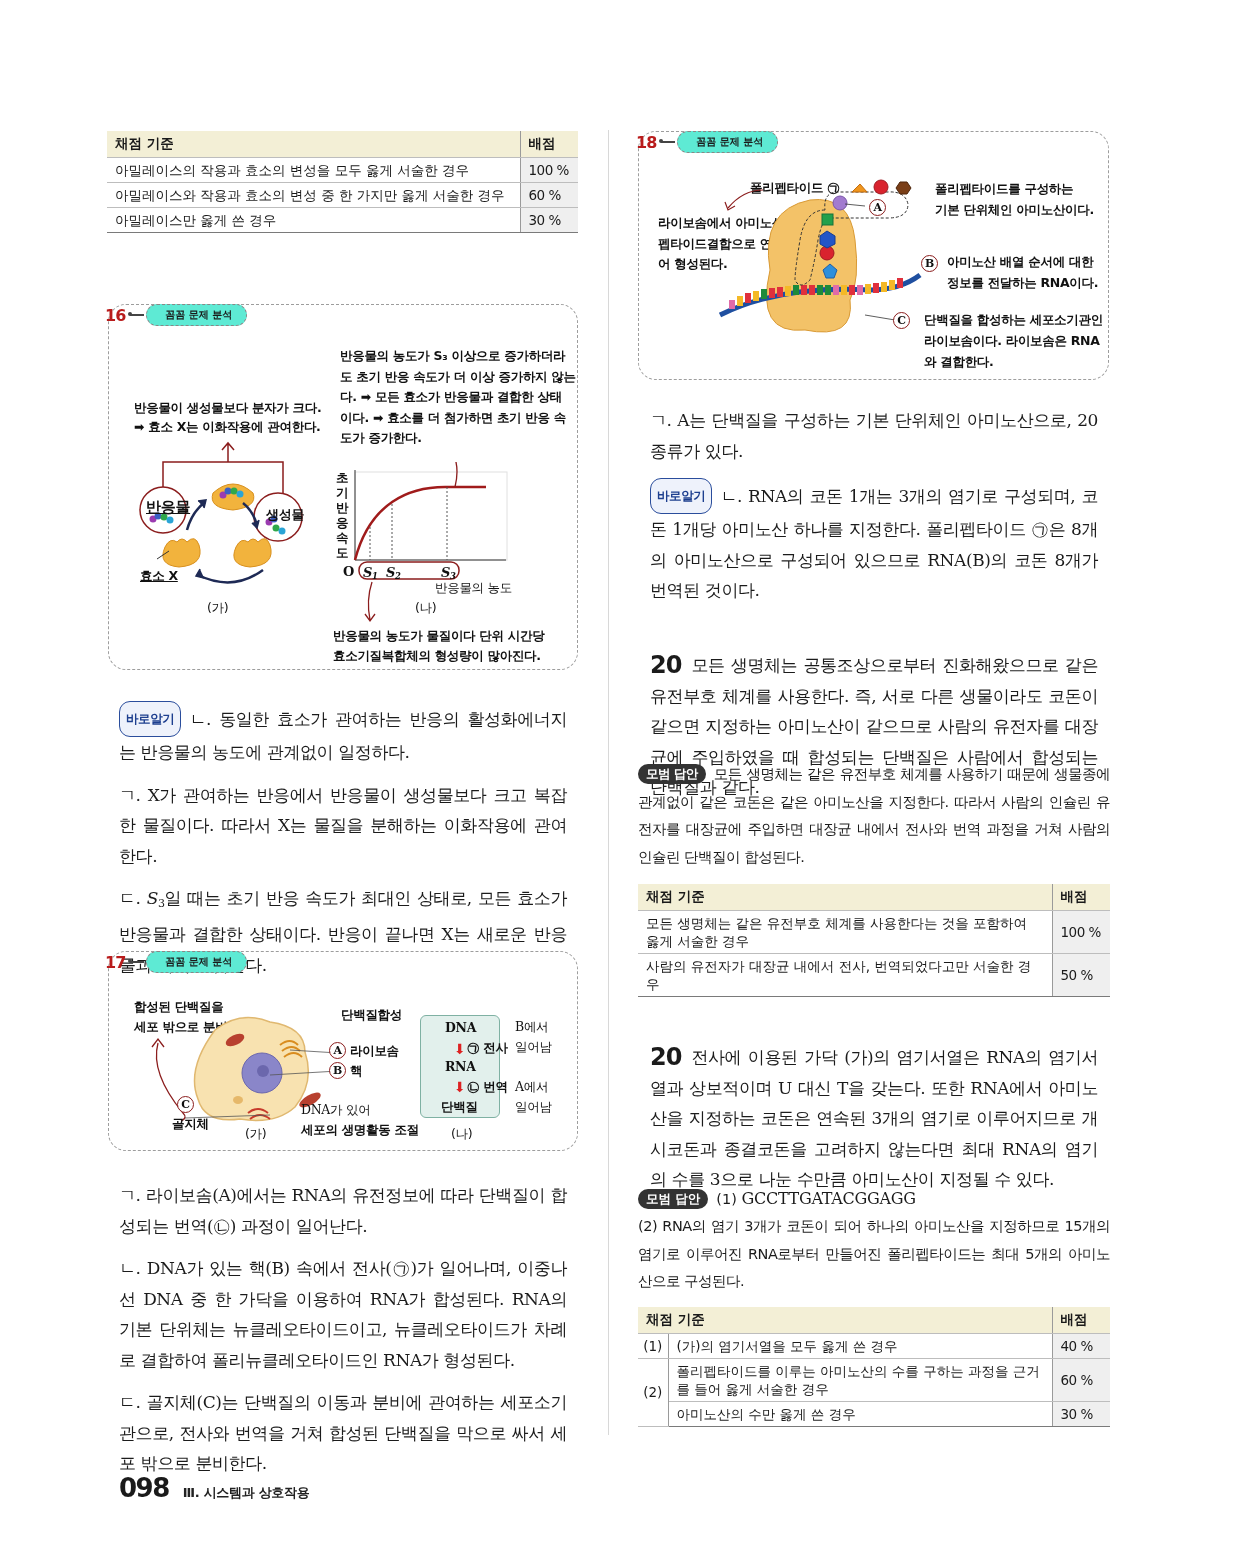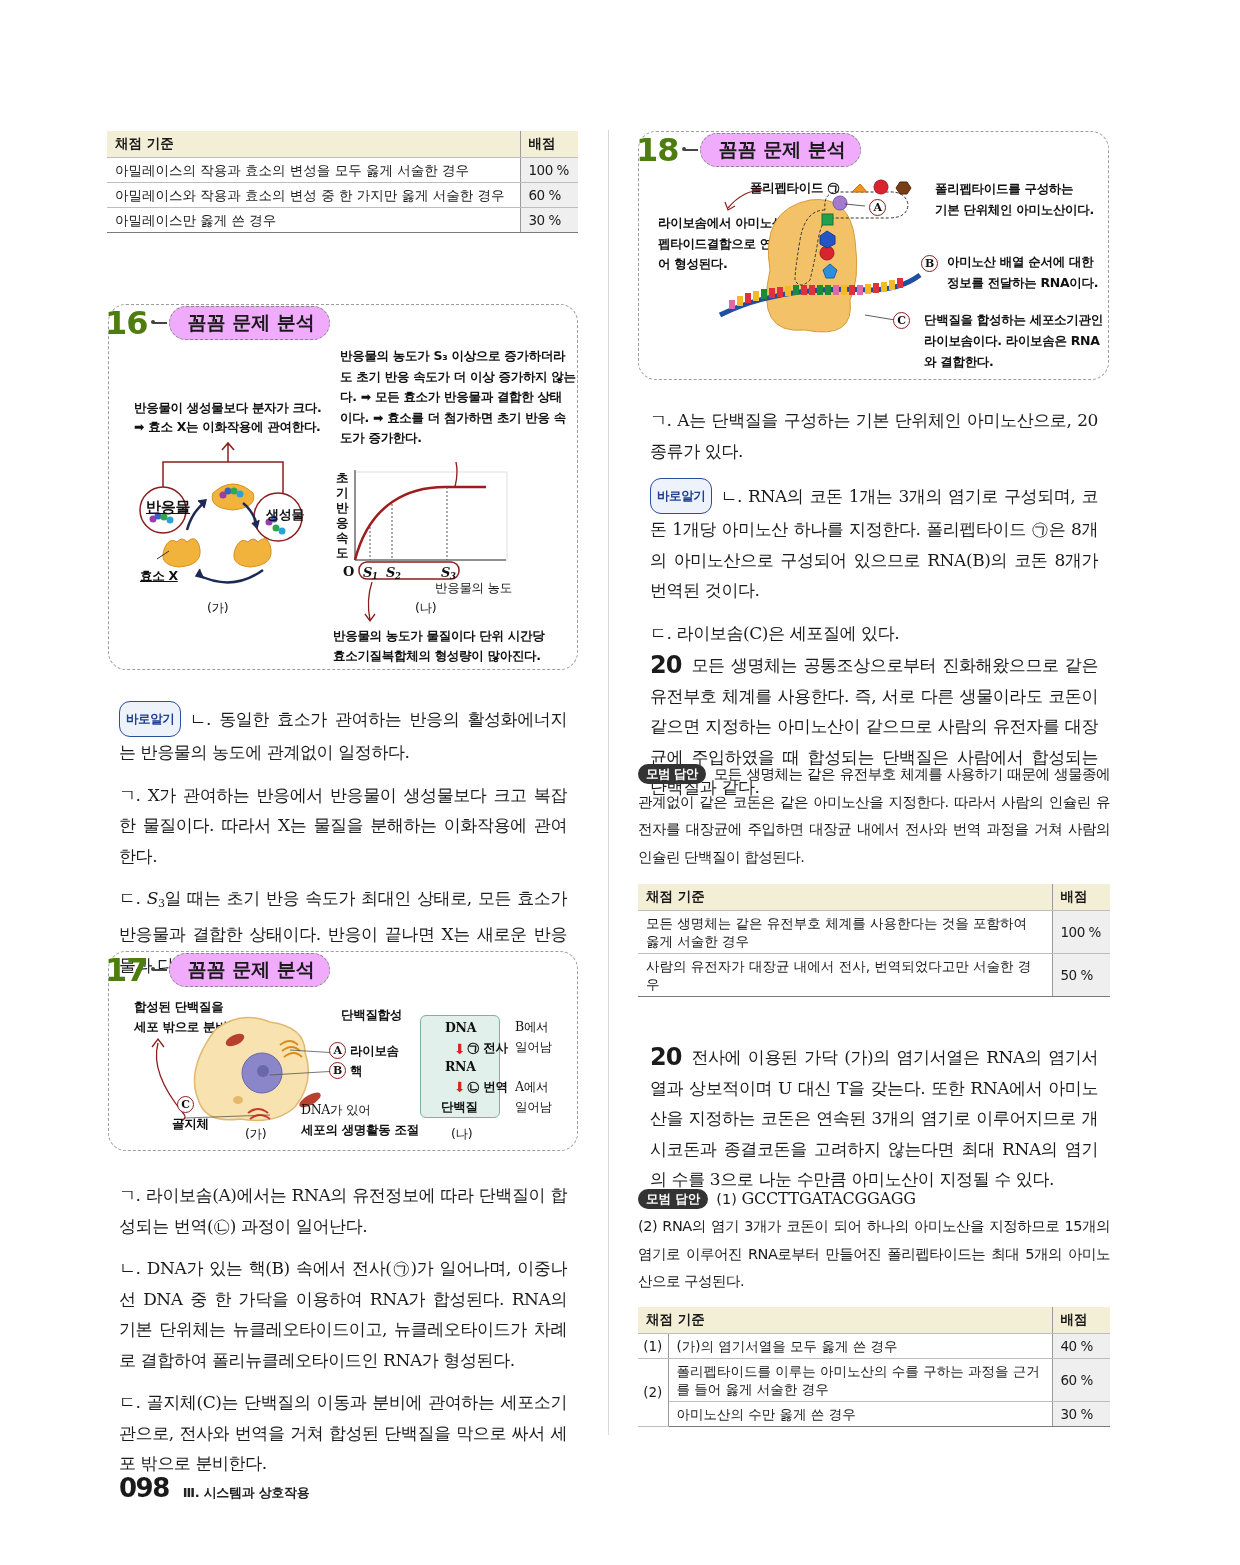--- a/index.html
+++ b/index.html
@@ -12,24 +12,24 @@
   table.score { border-collapse: collapse; font-size: 13.5px; width: 100%; }
   table.score th { background: #f3efd6; text-align: left; font-weight: bold; padding: 0 8px; height: 26px; border-bottom: 1px solid #bdbdbd; }
   table.score th.pts { border-left: 1px solid #9a9a9a; background: #f3efd6; width: 58px; }
   table.score td { padding: 3px 8px; border-bottom: 1px solid #bdbdbd; line-height: 1.35; vertical-align: middle; }
   table.score td.pts { border-left: 1px solid #9a9a9a; background: #efefef; letter-spacing: -0.5px; width: 58px; }
   table.score tr:last-child td { border-bottom: 1.5px solid #7a7a7a; }
   table.score td.idx { border-right: 1px solid #9a9a9a; width: 30px; text-align: center; padding: 0; }
 
   
   .qhead { position: absolute; display: flex; align-items: center; }
-  .qnum { font-family: "DejaVu Sans", sans-serif; font-weight: bold; font-size: 32px; letter-spacing: -1px; color: #4d7c0f; }
+  .qnum { font-family: "DejaVu Sans", sans-serif; font-weight: bold; font-size: 16px; letter-spacing: -1px; color: #b91c1c; }
   .qdash { width: 14px; height: 1.5px; background: #444; margin-left: 5px; position: relative; }
   .qdash::before { content: ""; position: absolute; left: -2px; top: -2px; width: 4px; height: 4px; border-radius: 50%; background: #444; }
-  .qtag { border: 1.5px dashed #888; border-radius: 18px; padding: 3px 14px 3px 18px; font-weight: bold; font-size: 19px; margin-left: 2px; background: #f0abfc; }
+  .qtag { border: 1.5px dashed #888; border-radius: 18px; padding: 3px 14px 3px 18px; font-weight: bold; font-size: 10px; margin-left: 2px; background: #5eead4; }
   .abox { position: absolute; border: 1.5px dashed #9d9d9d; border-radius: 18px; }
   .lbl { position: absolute; font-size: 12.5px; line-height: 1.55; color: #111; letter-spacing: -0.3px; }
   .lbl.b { font-weight: bold; }
 
   
   .para { position: absolute; font-family: "DejaVu Serif", "Liberation Serif", serif; font-size: 17px; line-height: 30.5px; letter-spacing: -0.4px; color: #1b1b1b; text-align: justify; }
   .para p { margin: 12px; }
   .sans-para { position: absolute; font-size: 14.5px; line-height: 27.5px; letter-spacing: -0.5px; color: #1b1b1b; }
   .badge-blue { display: inline-block; border: 1.5px solid #2a4d9c; color: #1d3f8f; font-family: "DejaVu Sans", sans-serif; font-weight: bold; font-size: 12.5px; padding: 8px 6px; border-radius: 11px; line-height: 18px; margin-right: 8px; vertical-align: 2px; background: #eef2fb; }
   .badge-dark { display: inline-block; background: #333; color: #fff; font-family: "DejaVu Sans", sans-serif; font-weight: bold; font-size: 12.5px; padding: 0 8px; border-radius: 11px; line-height: 20px; margin-right: 8px; vertical-align: 1px; }
@@ -290,21 +290,20 @@
 <div class="lbl b" style="left:893px; top:310px;"><span class="circ">C</span></div>
 <div class="lbl b" style="left:924px; top:309px; line-height:21px;">
   <div>단백질을 합성하는 세포소기관인</div>
   <div>라이보솜이다. 라이보솜은 RNA</div>
   <div>와 결합한다.</div>
 </div>
 
 <div class="para" style="left:638px; top:393px; width:472px;">
   <p>ㄱ. A는 단백질을 구성하는 기본 단위체인 아미노산으로, 20종류가 있다.</p>
   <p><span class="badge-blue">바로알기</span><span>ㄴ. RNA의 코돈 1개는 3개의 염기로 구성되며, 코돈 1개당 아미노산 하나를 지정한다. 폴리펩타이드 ㉠은 8개의 아미노산으로 구성되어 있으므로 RNA(B)의 코돈 8개가 번역된 것이다.</span></p>
-  <p>ㄷ. 라이보솜(C)은 세포질에 있다.</p>
 </div>
 
 <div class="para" style="left:638px; top:638px; width:472px;">
   <p><span class="qnum-inline">20</span><span>모든 생명체는 공통조상으로부터 진화해왔으므로 같은 유전부호 체계를 사용한다. 즉, 서로 다른 생물이라도 코돈이 같으면 지정하는 아미노산이 같으므로 사람의 유전자를 대장균에 주입하였을 때 합성되는 단백질은 사람에서 합성되는 단백질과 같다.</span></p>
 </div>
 <div class="sans-para" style="left:638px; top:761px; width:472px; text-align:justify;">
   <span class="badge-dark">모범 답안</span><span>모든 생명체는 같은 유전부호 체계를 사용하기 때문에 생물종에 관계없이 같은 코돈은 같은 아미노산을 지정한다. 따라서 사람의 인슐린 유전자를 대장균에 주입하면 대장균 내에서 전사와 번역 과정을 거쳐 사람의 인슐린 단백질이 합성된다.</span>
 </div>
 
 <div style="position:absolute; left:638px; top:884px; width:472px;">

